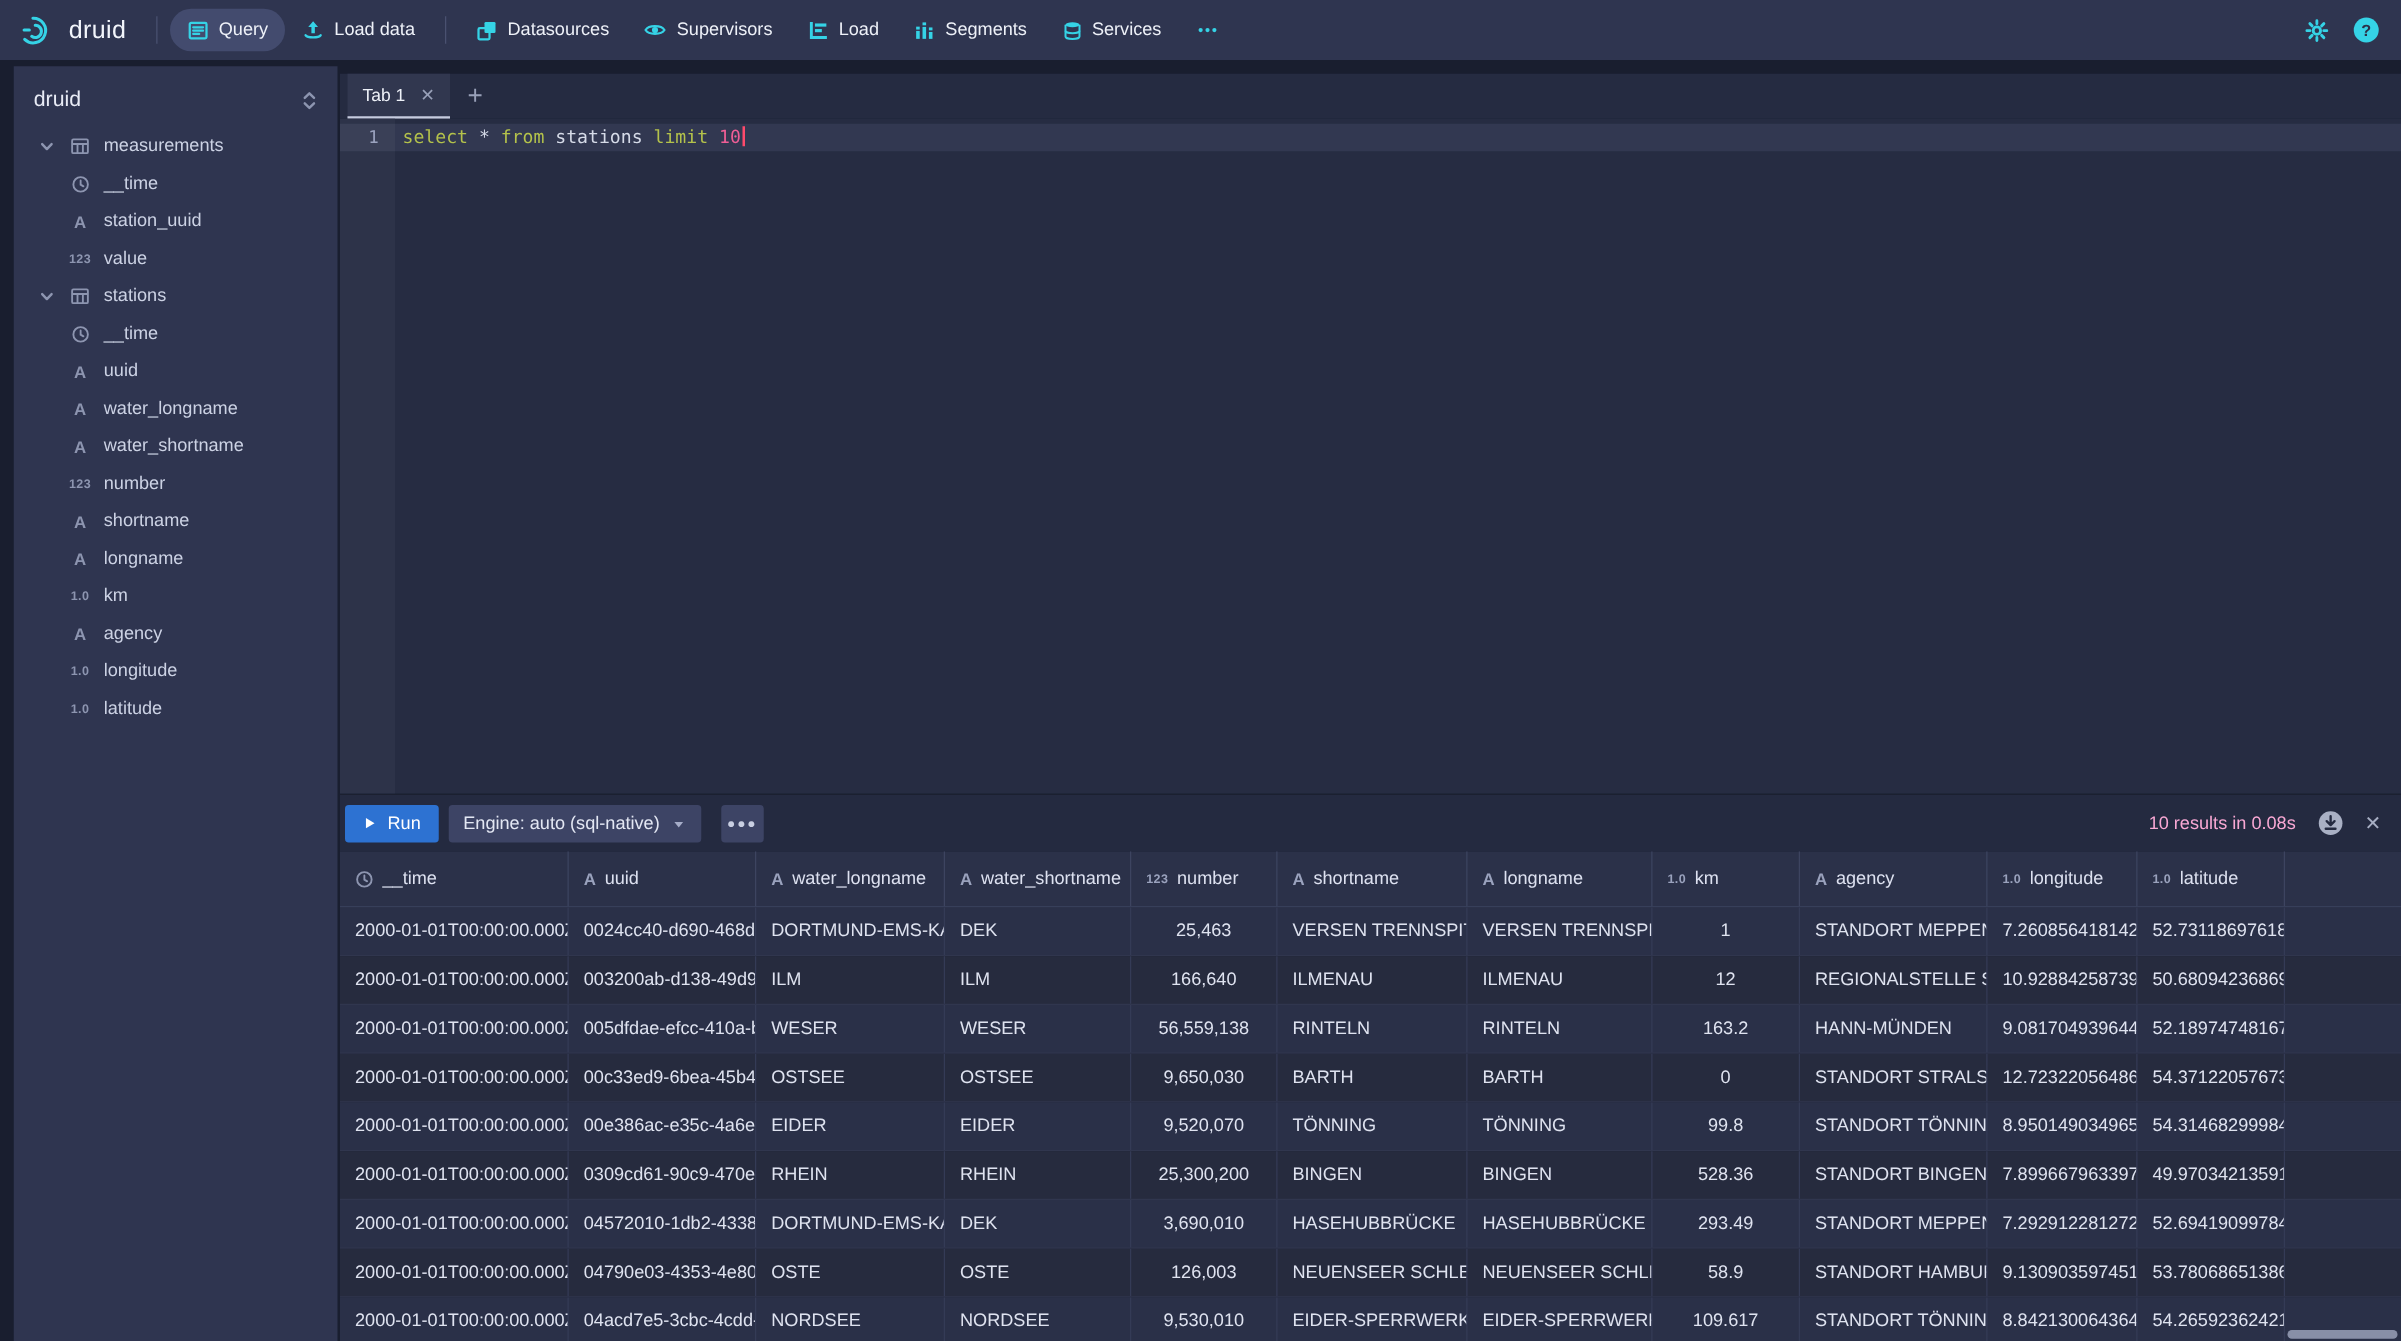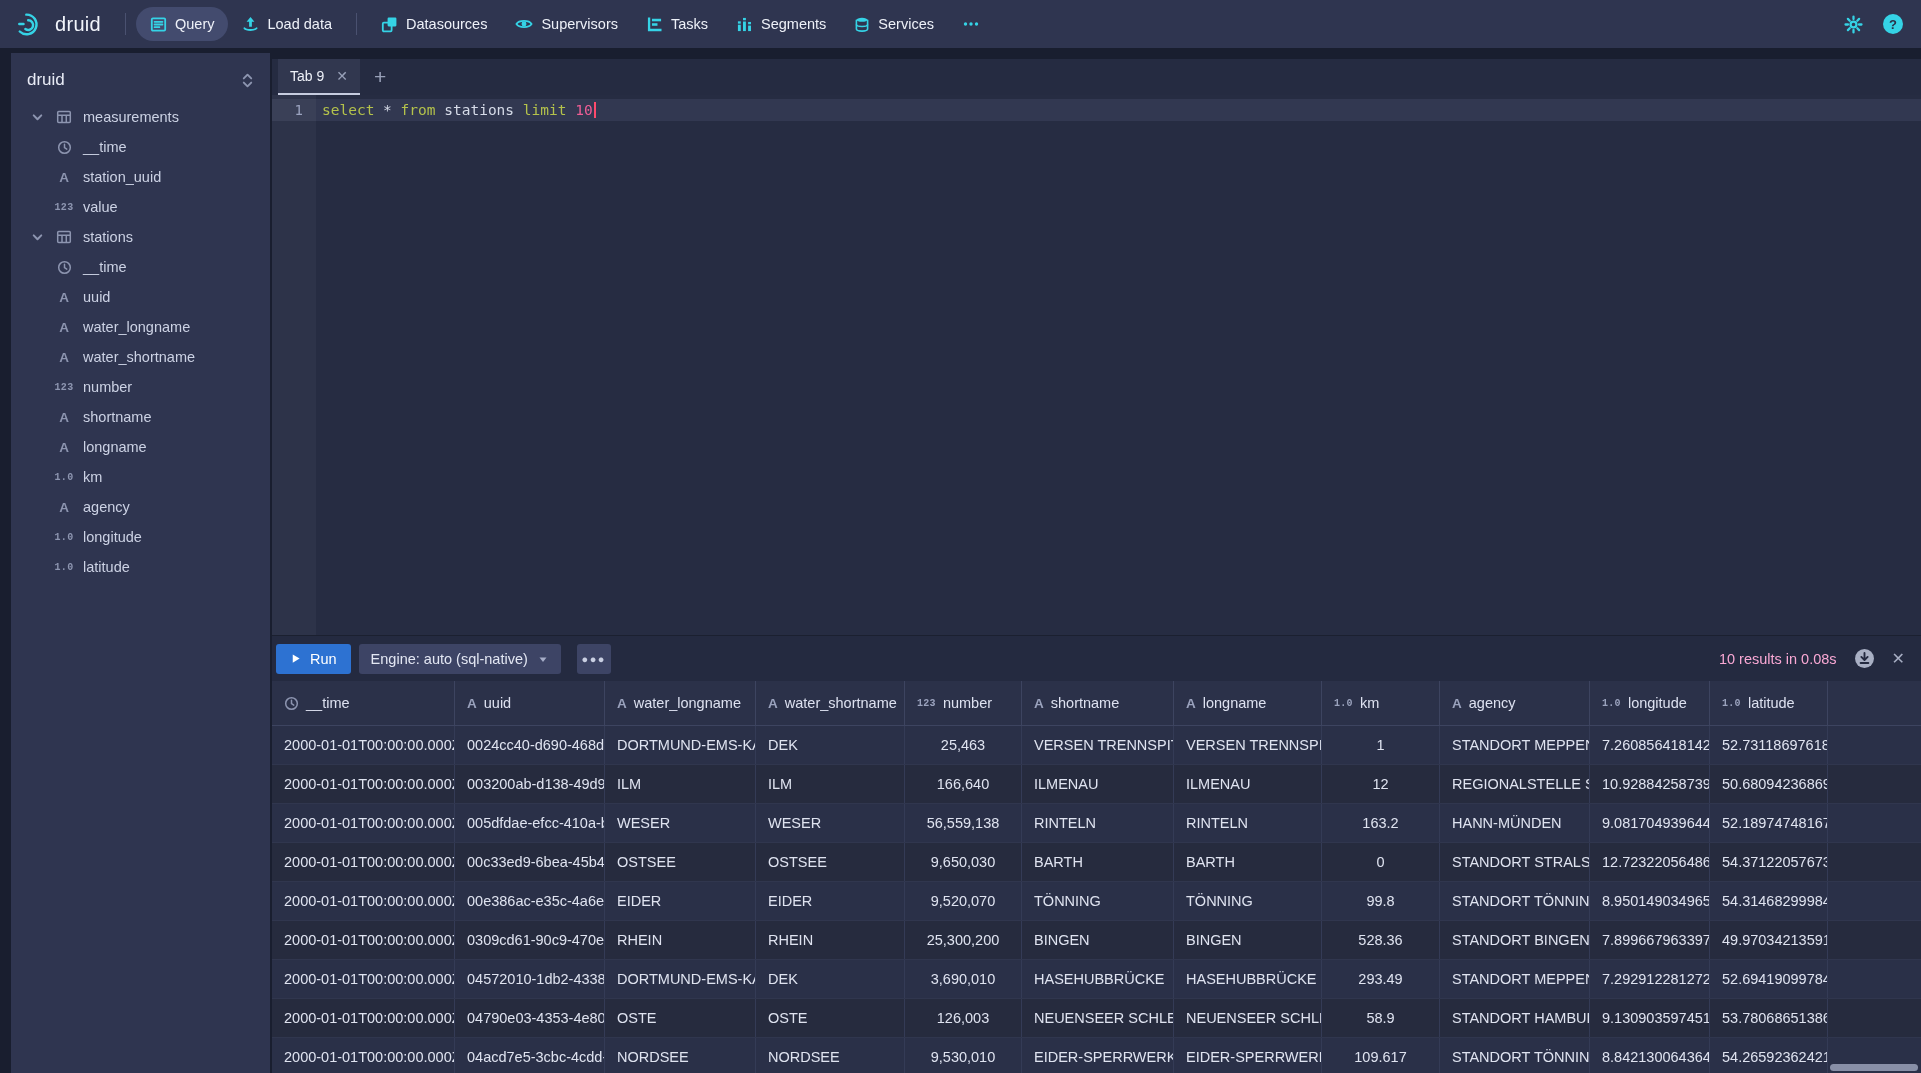--- a/index.html
+++ b/index.html
@@ -28,21 +28,21 @@
   .schema-head { display:flex; align-items:center; justify-content:space-between;
     padding:17px 16px 12px 16px; color:#e8ebf5; font-size:17px; }
   .tree-item { height:30px; display:flex; align-items:center; color:#ccd2e4;
     font-size:14.5px; cursor:pointer; }
   .tree-item .chev { width:14px; margin-left:20px; margin-right:8px; }
   .tree-item.lvl1 { padding-left:42px; }
   .tree-icon { width:22px; display:flex; justify-content:center; margin-right:8px;
     color:#8d95b0; }
   .glyph { color:#8d95b0; font-weight:bold; }
   .glyph.a { font-size:13.5px; }
-  .glyph.sm { font-size:10px; letter-spacing:.3px;font-family:Liberation Mono, monospace; }
+  .glyph.sm { font-size:10px; letter-spacing:.3px; }
 
   
   .tabbar { position:absolute; left:272px; right:0; top:59px; height:36px;
     background:#252b41; display:flex; align-items:stretch; }
   .tab { margin-left:6px; padding:0 12px; display:flex; align-items:center; gap:12px;
     background:#31374f; border-bottom:2px solid #c6ccdf; color:#eef1f8;
     font-size:14px; cursor:pointer; }
   .tab-close { color:#98a0b8; font-size:14px; cursor:pointer; }
   .tab-plus { color:#98a0b8; font-size:21px; display:flex; align-items:center;
     padding:0 14px; cursor:pointer; }
@@ -156,21 +156,21 @@
         <span>Supervisors</span>
       </div>
       <div class="nav-item">
         <span>
           <svg width="17" height="17" viewBox="0 0 16 16" fill="#35d3e6">
             <path d="M1.8 1.5h2.2v10.6h10.6v2.2H1.8z"></path>
             <rect x="5.6" y="2.6" width="8.6" height="2.4"></rect>
             <rect x="5.6" y="6.8" width="5.2" height="2.4"></rect>
           </svg>
         </span>
-        <span>Tasks</span>
+        <span>Load</span>
       </div>
       <div class="nav-item">
         <span>
           <svg width="17" height="17" viewBox="0 0 16 16" fill="#35d3e6">
             <rect x="1.8" y="8.2" width="2.7" height="6"></rect>
             <rect x="6.6" y="5.2" width="2.7" height="9"></rect>
             <rect x="11.4" y="9" width="2.7" height="5.2"></rect>
             <rect x="6.6" y="1.8" width="2.7" height="2.2"></rect>
             <rect x="11.4" y="5.6" width="2.7" height="2.2"></rect>
             <rect x="1.8" y="5" width="2.7" height="2.2"></rect>
@@ -336,21 +336,21 @@
         <span class="tree-icon">
           <span class="glyph sm">1.0</span>
         </span>
         <span>latitude</span>
       </div>
     </div>
 </div>
 
 <div class="tabbar">
   <div class="tab">
-    <span>Tab 9</span>
+    <span>Tab 1</span>
     <span class="tab-close">✕</span>
   </div>
   <div class="tab-plus">+</div>
 </div>
 
 <div class="editor">
   <div class="gutter"></div>
   <div class="active-line"></div>
   <div class="gutter-line1">1</div>
   <div class="code-line" id="code-line"><span class="tok-kw">select </span><span class="tok-op">* </span><span class="tok-kw">from </span><span class="tok-id">stations </span><span class="tok-kw">limit </span><span class="tok-num">10</span><span class="cursor"></span></div>

